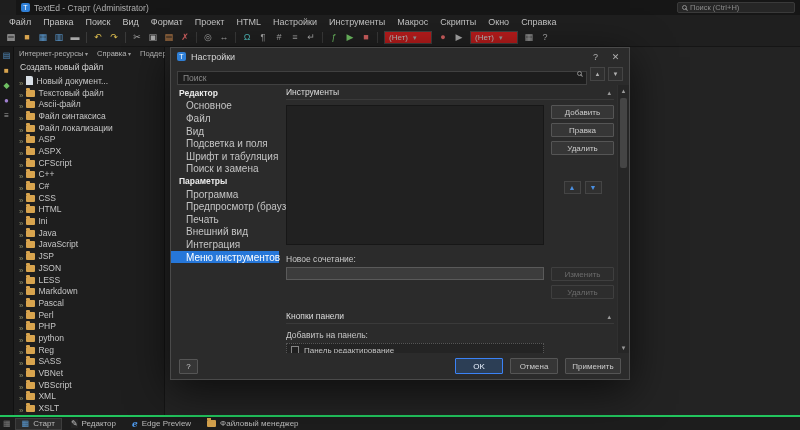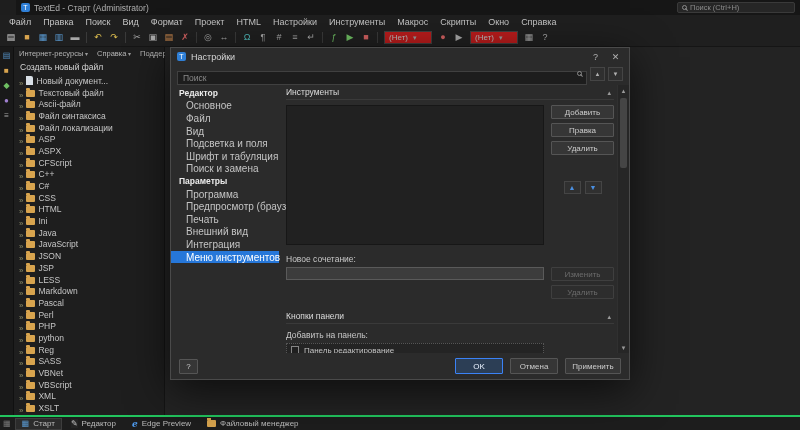--- a/index.html
+++ b/index.html
@@ -351,27 +351,27 @@
 
           <div class="tree-row">
             <span class="tree-chevron"></span>
             <span class="ti folder"></span>
             <span class="tree-label">JavaScript</span>
           </div>
 
           <div class="tree-row">
             <span class="tree-chevron"></span>
             <span class="ti folder"></span>
+            <span class="tree-label">JSP</span>
+          </div>
+
+          <div class="tree-row">
+            <span class="tree-chevron"></span>
+            <span class="ti folder"></span>
             <span class="tree-label">JSON</span>
-          </div>
-
-          <div class="tree-row">
-            <span class="tree-chevron"></span>
-            <span class="ti folder"></span>
-            <span class="tree-label">JSP</span>
           </div>
 
           <div class="tree-row">
             <span class="tree-chevron"></span>
             <span class="ti folder"></span>
             <span class="tree-label">LESS</span>
           </div>
 
           <div class="tree-row">
             <span class="tree-chevron"></span>

